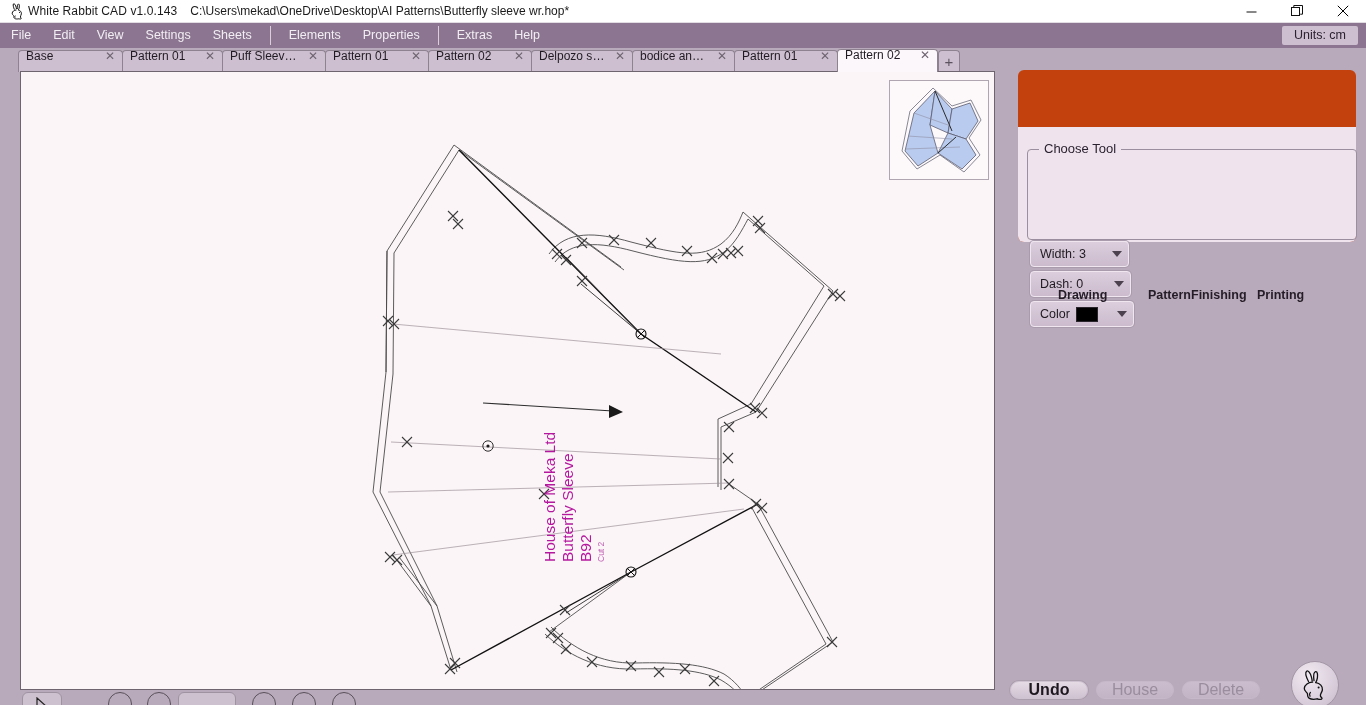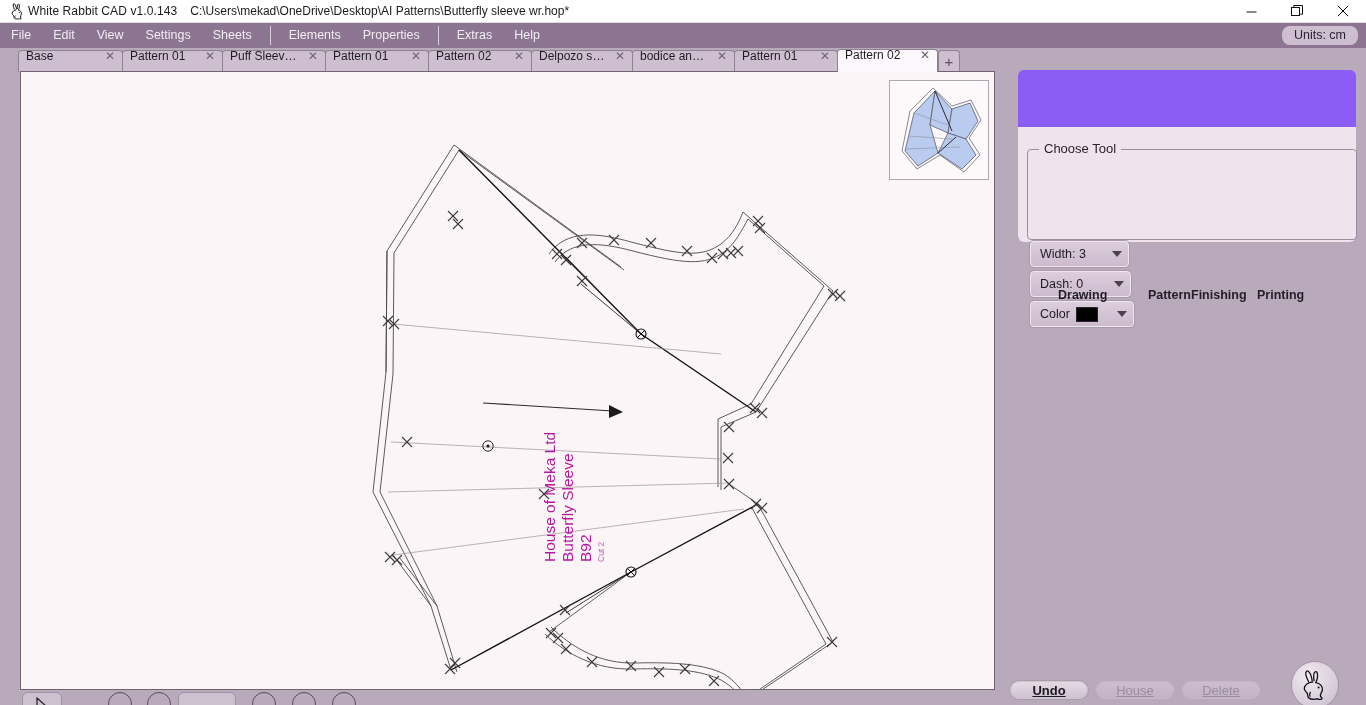--- a/index.html
+++ b/index.html
@@ -74,21 +74,21 @@
     background: #d8cfdb;
     margin: 0 7px;
   }
   .units-box {
     margin-left: auto;
     margin-right: 8px;
     background: #cdbfd0;
     color: #2b2230;
     font-size: 12.5px;
     padding: 2px 12px 3px 12px;
-    border-radius: 8px;
+    border-radius: 2px;
     white-space: nowrap;
   }
 
   
   .tabbar {
     position: absolute;
     left: 0; top: 48px;
     width: 1008px; height: 24px;
     background: #b9aabb;
     display: flex;
@@ -166,21 +166,21 @@
   .rightpanel {
     position: absolute;
     left: 1008px; top: 48px;
     width: 358px; height: 657px;
     background: #b9aabb;
   }
   .tool-card {
     position: absolute;
     left: 10px; top: 22px;
     width: 338px; height: 172px;
-    background: #8b5cf6;
+    background: #c2410c;
     border-radius: 6px;
   }
   .tool-card-lower {
     position: absolute;
     left: 0; bottom: 0;
     width: 338px; height: 115px;
     background: #efe4ee;
     border-bottom-left-radius: 6px;
     border-bottom-right-radius: 6px;
   }
@@ -265,25 +265,24 @@
     width: 270px;
     display: flex;
     gap: 8px;
   }
   .pillbtn {
     width: 78px; height: 18px;
     border-radius: 11px;
     background: linear-gradient(180deg,#e5dbe5 0%,#cfc2d1 100%);
     border: 1px solid #cfc2d1;
     display: flex; align-items: center; justify-content: center;
-    font-size: 13px;
+    font-size: 16px;
     color: #1d171f;
     font-weight: bold;
     box-shadow: 0 0 0 1px rgba(160,148,163,0.55);
-    text-decoration: underline;
   }
   .pillbtn.disabled {
     color: #9a8d9d;
     font-weight: normal;
     background: linear-gradient(180deg,#cbbdcd 0%,#c2b4c4 100%);
     box-shadow: none;
     border-color: #c6b8c8;
   }
   .rabbit-btn {
     position: absolute;

